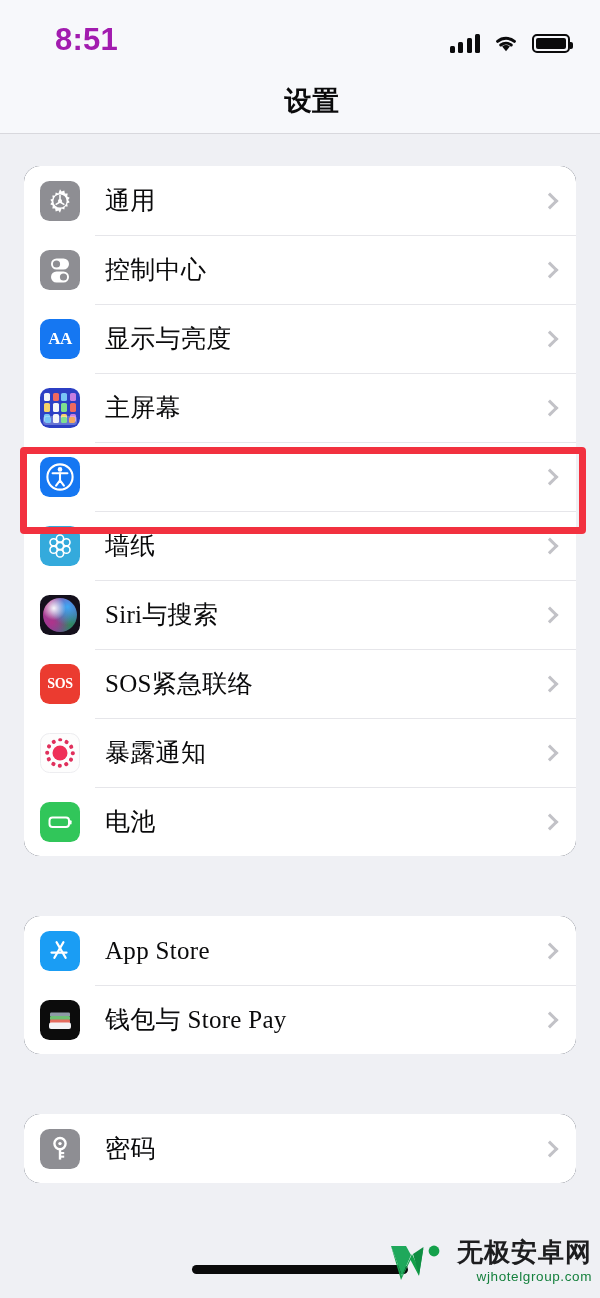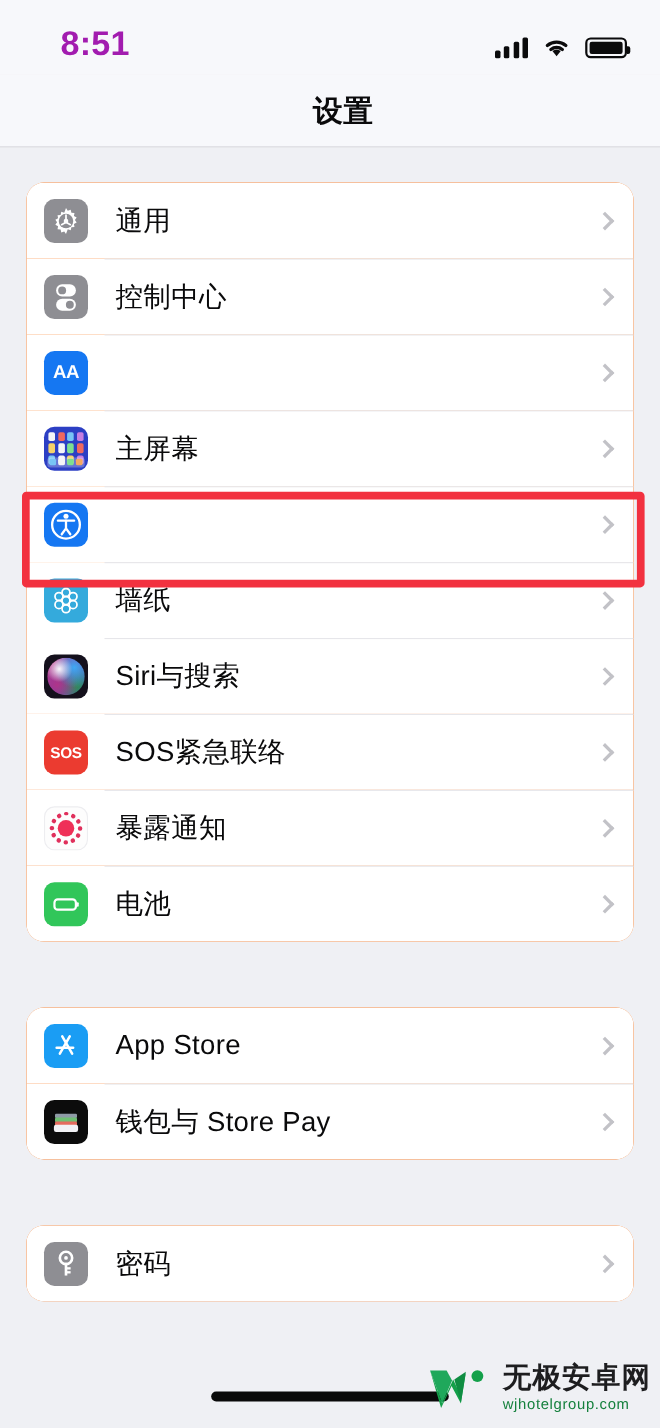--- a/index.html
+++ b/index.html
@@ -49,21 +49,21 @@
     display:flex; align-items:center; justify-content:center;
     border-bottom:1px solid #d8d8dd;
     padding-left:24px;
   }
   .header-title { font-size:27px; font-weight:700; color:#0a0a0b; letter-spacing:0.5px; }
 
   
   .content { position:absolute; top:135px; left:0; width:600px; bottom:0; background:#eff0f4; }
 
   .card {
-    margin:12px 24px; background:#f97316; border-radius:16px; overflow:hidden;
+    margin:12px 24px; background:#0f172a; border-radius:16px; overflow:hidden;font-family:Liberation Serif, serif;
   }
   .card.g1 { margin-top:31px; }
   .card.g2 { margin-top:60px; }
   .card.g3 { margin-top:60px; }
 
   .row {
     position:relative; display:flex; align-items:center;
     height:69px; padding-left:16px; padding-right:20px; background:#fff;
   }
   .row + .row::before {
@@ -134,21 +134,21 @@
     position:absolute; left:50%; top:50%; width:15px; height:15px;
     transform:translate(-50%,-50%); border-radius:50%; background:#ef3058;
   }
   .exp-dot {
     position:absolute; left:50%; top:50%; width:3.6px; height:3.6px;
     border-radius:50%; background:#e0305c;
   }
 
   .watermark {
     position:absolute; right:8px; bottom:14px;
-    display:flex; align-items:center; gap:9px;
+    display:flex; align-items:center; gap:9px;text-align:right;
   }
   .wm-text { display:flex; flex-direction:column; line-height:1; }
   .wm-main { font-size:26px; font-weight:700; color:#1d1d1f; letter-spacing:1px; }
   .wm-sub { font-size:13.5px; color:#15803d; letter-spacing:0.6px; margin-top:5px; }
 
   .home-indicator {
     position:absolute; left:50%; bottom:24px; transform:translateX(-50%);
     width:216px; height:9px; background:#0a0a0a; border-radius:6px;
   }
 
@@ -217,20 +217,21 @@
           </svg>
         </div>
         <div class="row-label">控制中心</div>
         <div class="chev"></div>
       </div>
 
       <div class="row">
         <div class="row-icon ic-display">
           <span>AA</span>
         </div>
+        <div class="row-label">显示与亮度</div>
         <div class="chev"></div>
       </div>
 
       <div class="row">
         <div class="row-icon ic-home">
           <div class="homegrid">
             <i style="background:#f5f5f7"></i>
               <i style="background:#f0695f"></i>
               <i style="background:#78c4f5"></i>
               <i style="background:#c77ee0"></i>

